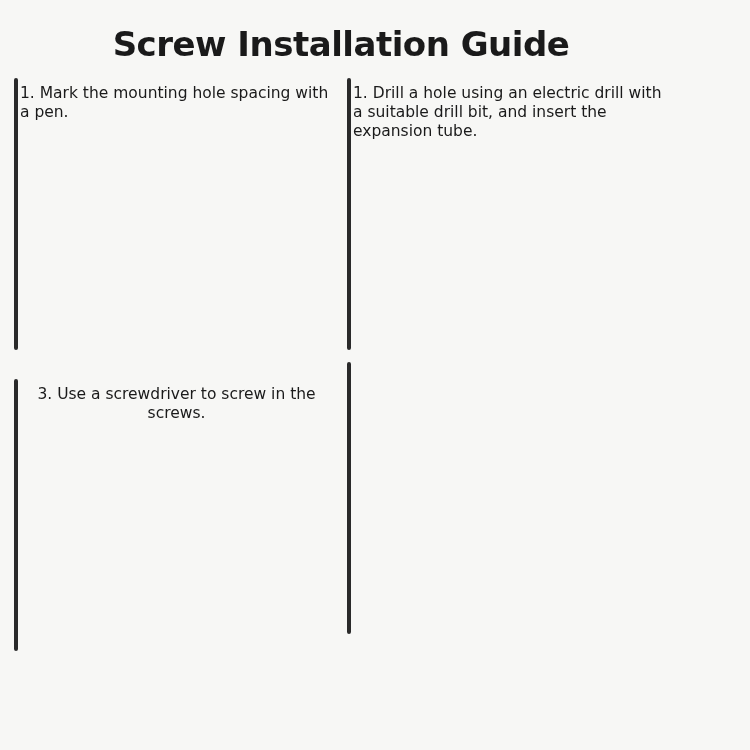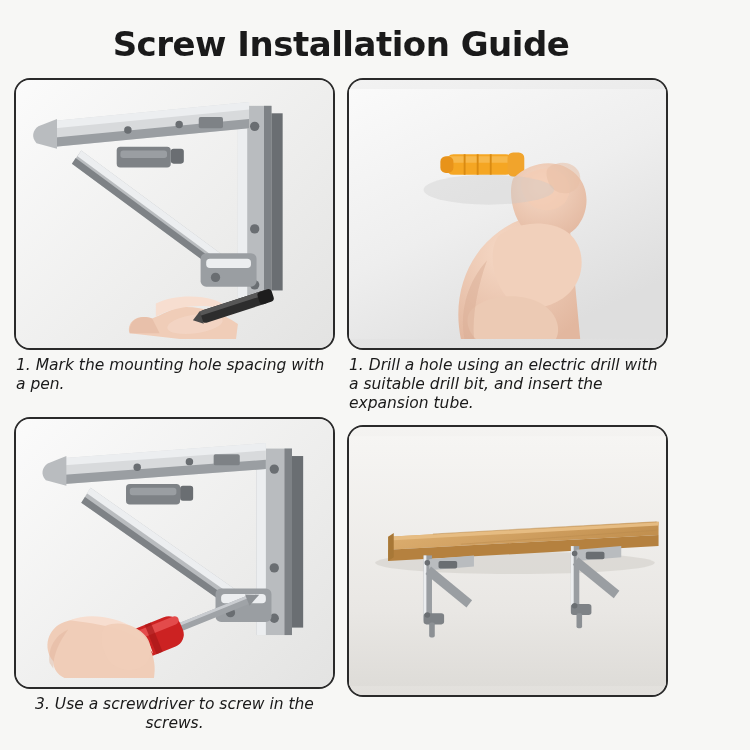--- a/index.html
+++ b/index.html
@@ -31,22 +31,21 @@
   }
   .grid {
     display: grid;
     grid-template-columns: 1fr 1fr;
     grid-template-rows: auto auto;
     column-gap: 12px;
     row-gap: 4px;
   }
   .step {
     display: flex;
-    flex-direction: column;
-    font-style: italic;
+    flex-direction: row;
   }
   .photo {
     position: relative;
     border: 2px solid #2a2a2a;
     border-radius: 16px;
     overflow: hidden;
     height: 268px;
     background: #efefef;
   }
   .caption {
@@ -203,21 +202,21 @@
             <path d="M132 236 C150 220 184 218 206 230 C222 239 228 256 222 268 L136 268 C126 258 124 244 132 236 Z" fill="#eccab4"></path>
             <path d="M124 268 C118 238 128 206 148 184 C138 212 132 242 134 268 Z" fill="#d9ae95" opacity="0.5"></path>
           </g>
 
           <ellipse cx="150" cy="108" rx="70" ry="16" fill="#c9c9c9" opacity="0.35"></ellipse>
         </svg>
       </div>
       <div class="caption cap-left">1. Drill a hole using an electric drill with a suitable drill bit, and insert the expansion tube.</div>
     </div>
 
-    <div class="step" style="margin-top:0;">
+    <div class="step" style="margin-top:25px;">
       <div class="photo">
         <div class="bg-light-wall"></div>
         <svg viewBox="0 0 340 268" width="100%" height="100%" style="position:absolute;inset:0;">
 
           <g>
             <rect x="258" y="22" width="38" height="200" class="metal-b"></rect>
             <rect x="258" y="22" width="10" height="200" class="metal-f"></rect>
             <rect x="288" y="22" width="8" height="200" class="metal-d"></rect>
             <rect x="296" y="30" width="12" height="184" class="metal-e"></rect>
             <circle cx="277" cy="44" r="5" class="metal-e"></circle>

